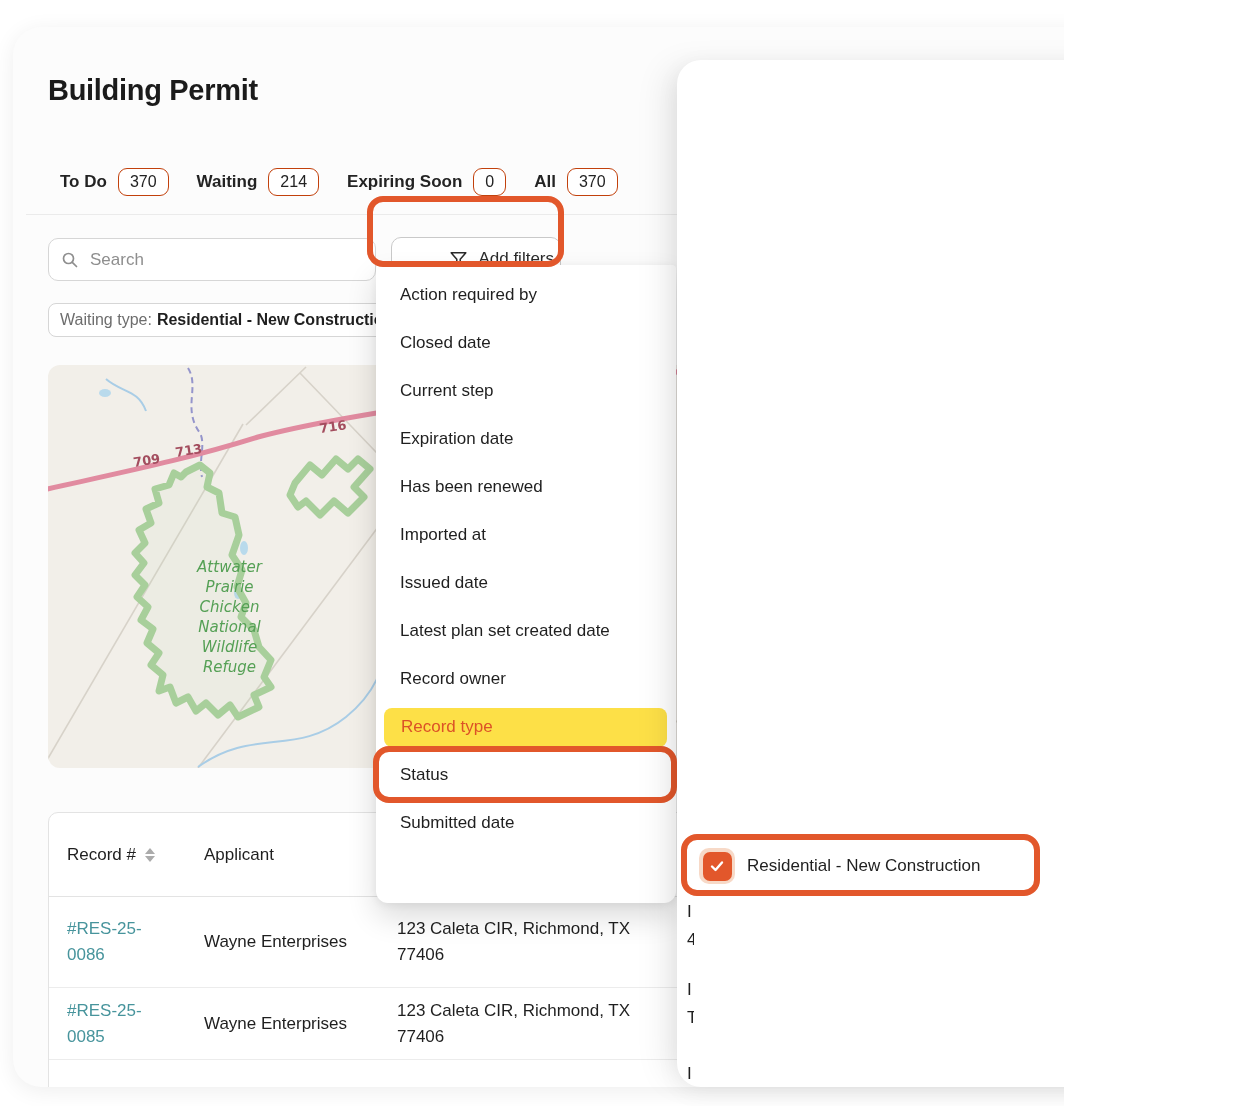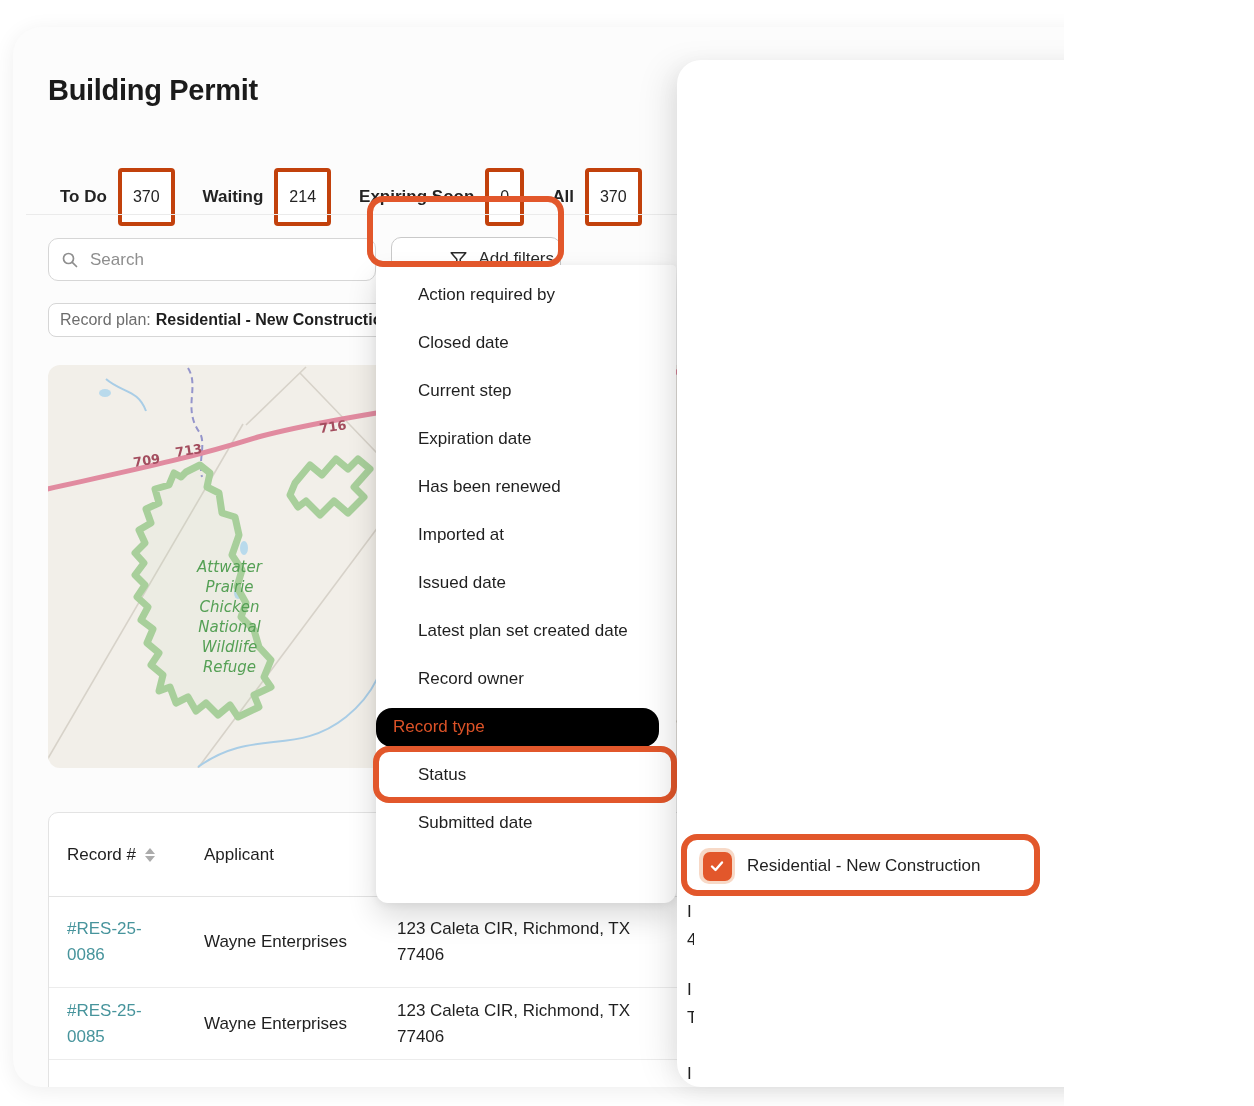--- a/index.html
+++ b/index.html
@@ -16,21 +16,21 @@
   }
   .page-title{
     position:absolute;left:35px;top:47px;font-size:29px;font-weight:700;
     letter-spacing:-.3px;color:#1b1b1b;
   }
   
   .tabs{position:absolute;left:47px;top:141px;display:flex;align-items:center;gap:28px;}
   .tab{display:flex;align-items:center;gap:11px;cursor:pointer;}
   .tab-label{font-size:17px;font-weight:600;color:#232323;}
   .tab-count{
-    min-width:30px;padding:16px 11px;border:4px solid #c2410c;border-radius:4px;
+    min-width:30px;padding:4px 11px;border:1px solid #c2410c;border-radius:9px;
     background:#fff;font-size:16px;color:#232323;text-align:center;
   }
   .tabs-divider{position:absolute;left:13px;top:187px;width:1228px;height:1px;background:#ebebeb;}
   
   .search-box{
     position:absolute;left:35px;top:211px;width:328px;height:43px;
     border:1px solid #d6d6d6;border-radius:10px;background:#fff;
     display:flex;align-items:center;padding:0 12px;gap:9px;
   }
   .search-box input{
@@ -71,27 +71,27 @@
     font-family:"DejaVu Sans",sans-serif;
   }
   .map-area-label span{display:block;}
   
   .dropdown{
     position:absolute;left:376px;top:265px;width:300px;height:638px;z-index:10;
     background:#fff;border-radius:4px 4px 12px 12px;padding:6px 0 8px 0;
     box-shadow:0 14px 30px rgba(0,0,0,.14),0 2px 8px rgba(0,0,0,.06);
   }
   .menu-item{
-    height:48px;display:flex;align-items:center;padding-left:42px;
+    height:48px;display:flex;align-items:center;padding-left:24px;
     font-size:17px;color:#1f1f1f;cursor:pointer;
   }
   .menu-item.highlighted{padding-left:0;}
   .menu-pill{
-    width:283px;height:39px;border-radius:16px;
-    background:#000000;color:#DC5227;display:flex;align-items:center;padding-left:17px;
+    margin-left:8px;width:283px;height:39px;border-radius:8px;
+    background:#fde047;color:#DC5227;display:flex;align-items:center;padding-left:17px;
   }
   
   .side-panel{
     position:absolute;left:677px;top:60px;width:561px;height:1027px;z-index:50;
     background:#ffffff;border-radius:24px;
     box-shadow:-18px 0 34px -10px rgba(0,0,0,.10),0 6px 24px rgba(0,0,0,.05);
   }
   
   .checkbox-row{
     position:absolute;left:699px;top:848px;display:flex;align-items:center;gap:12px;z-index:61;
@@ -169,21 +169,21 @@
     </div>
 
     <button class="add-filters-btn">
       <svg width="19" height="19" viewBox="0 0 20 20" fill="none">
         <path d="M2.3 3 H17.7 L11.8 9.8 V15 L8.2 17.4 V9.8 Z" stroke="#2b2b2b" stroke-width="1.6" stroke-linejoin="round"></path>
       </svg>
       <span>Add filters</span>
     </button>
 
     <div class="filter-chip">
-      <span class="chip-label">Record plan:</span>
+      <span class="chip-label">Waiting type:</span>
       <span class="chip-value">Residential - New Construction</span>
     </div>
 
     <div class="map">
       <svg width="642" height="403" viewBox="0 0 642 403">
 
         <g stroke="#d7d2c9" stroke-width="1.6" fill="none">
           <path d="M195 59 L -5 402"></path>
           <path d="M198 60 L 258 2"></path>
           <path d="M252 8 L 352 112 L 392 155"></path>

